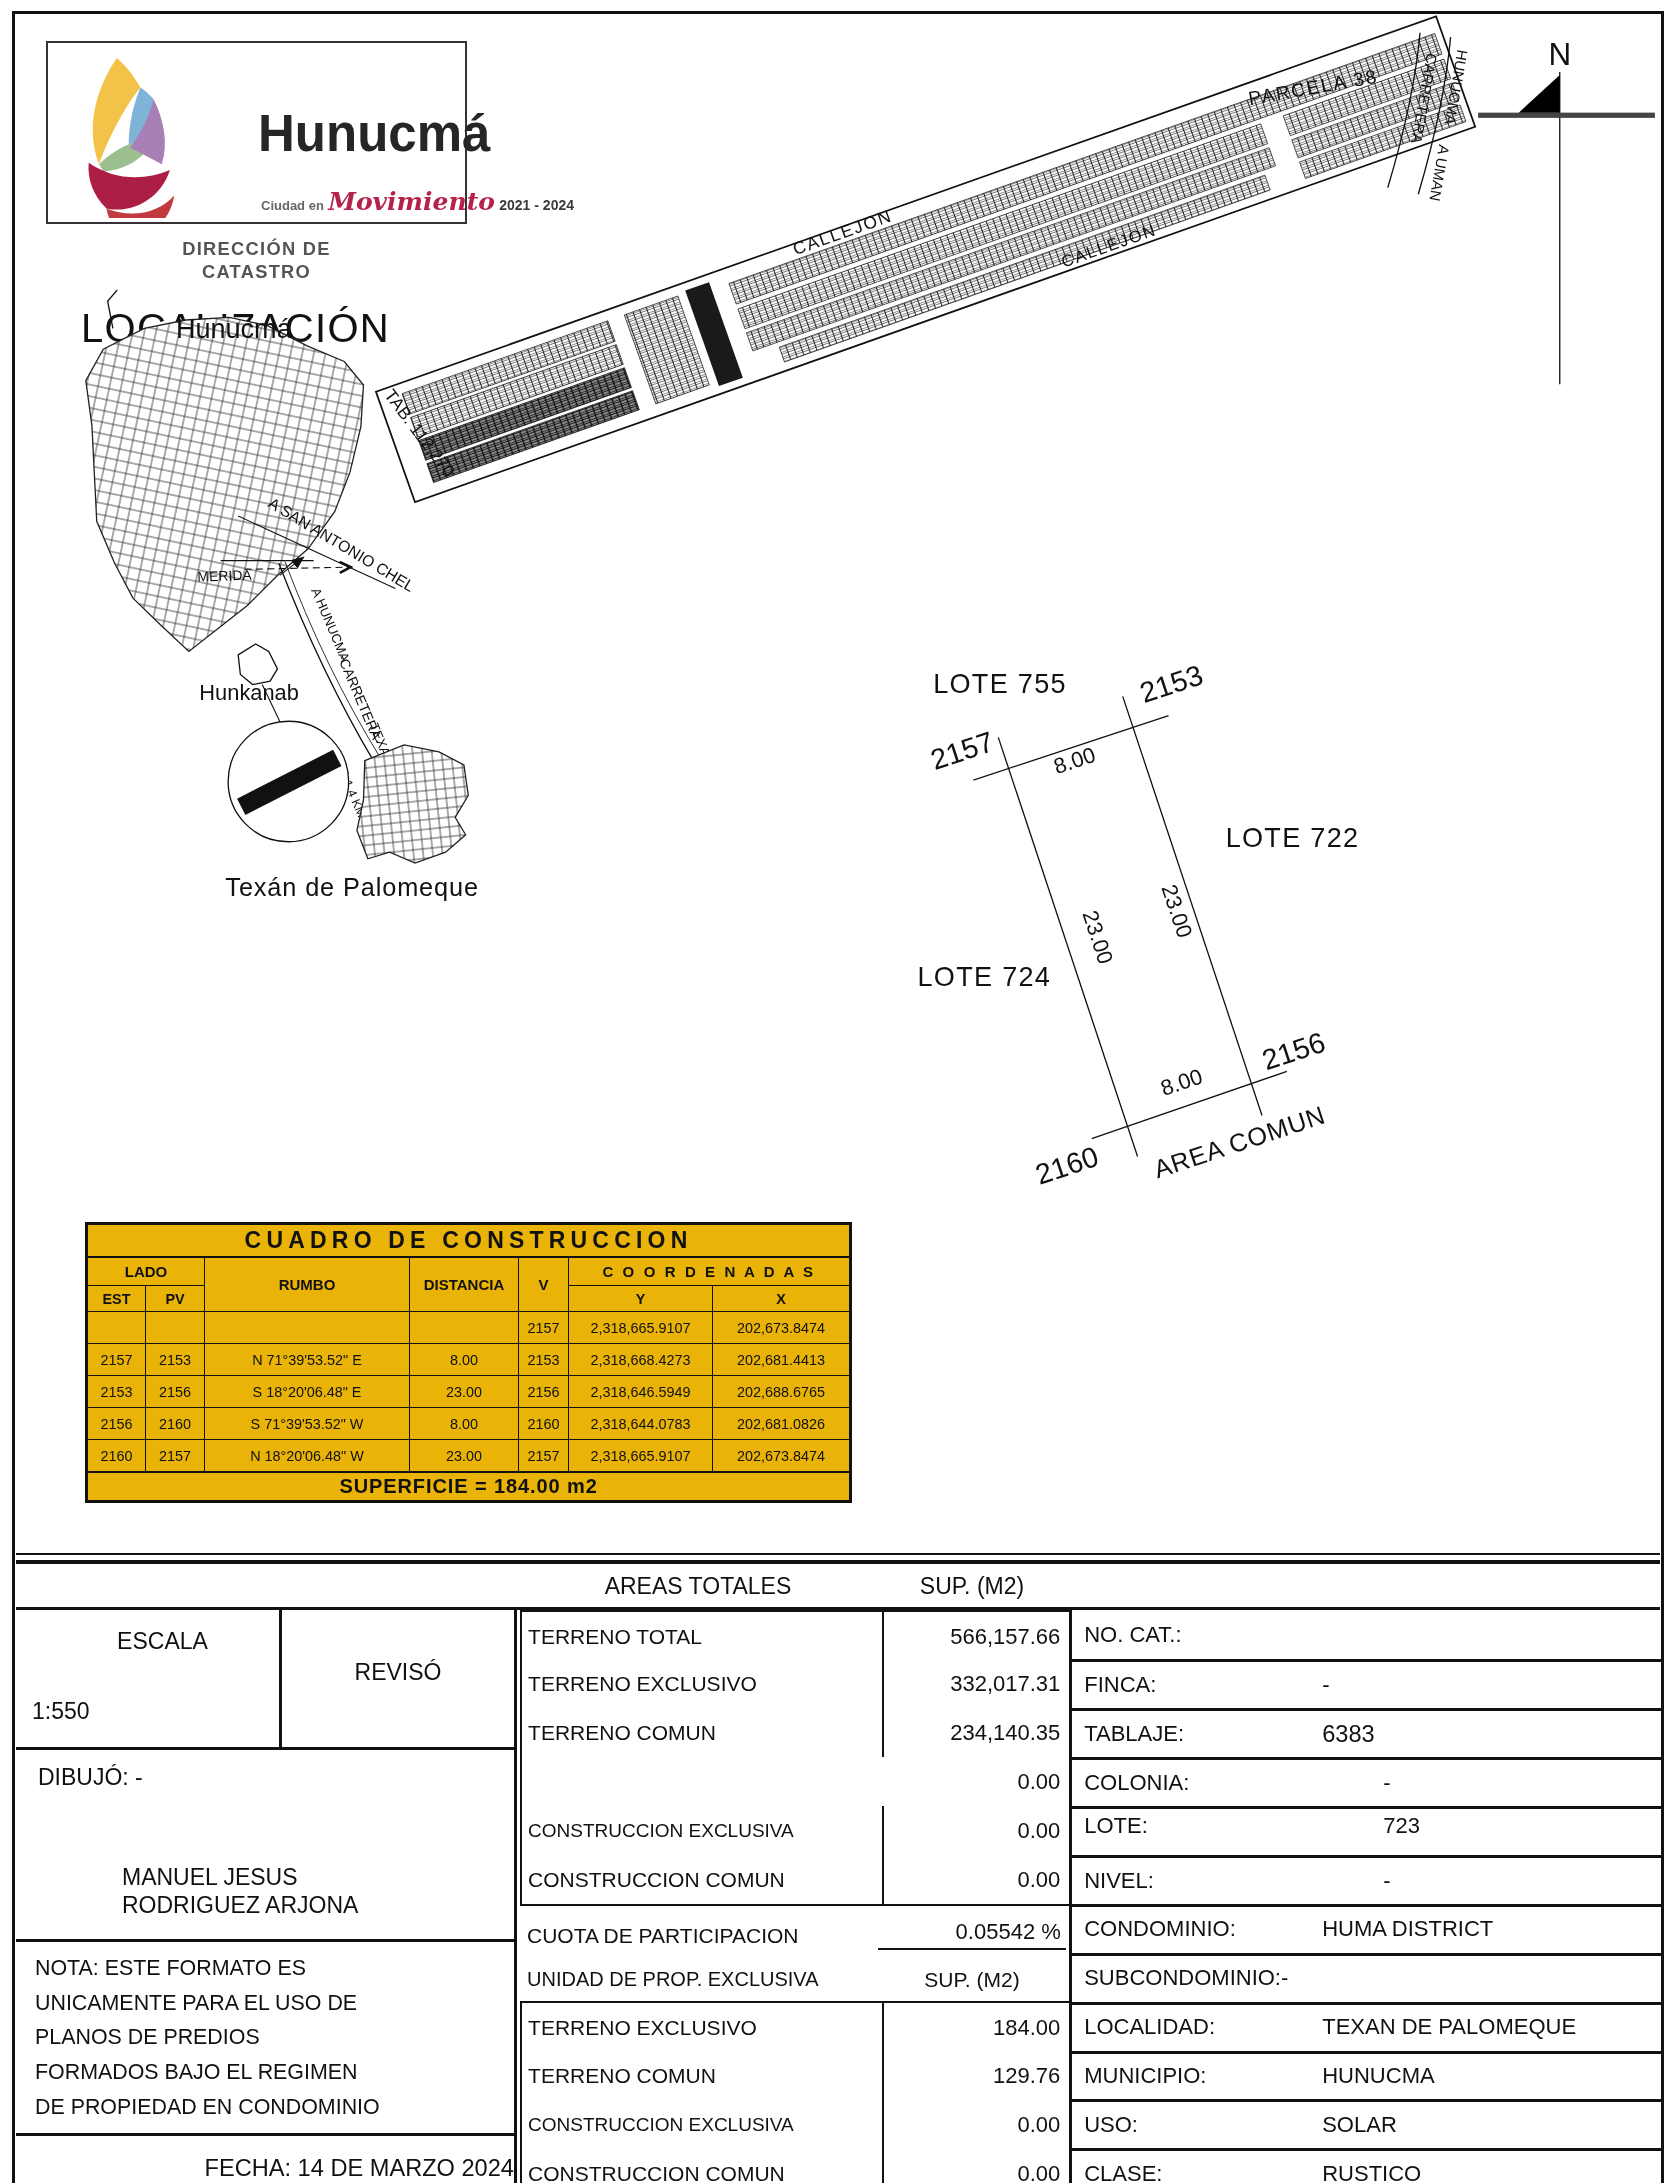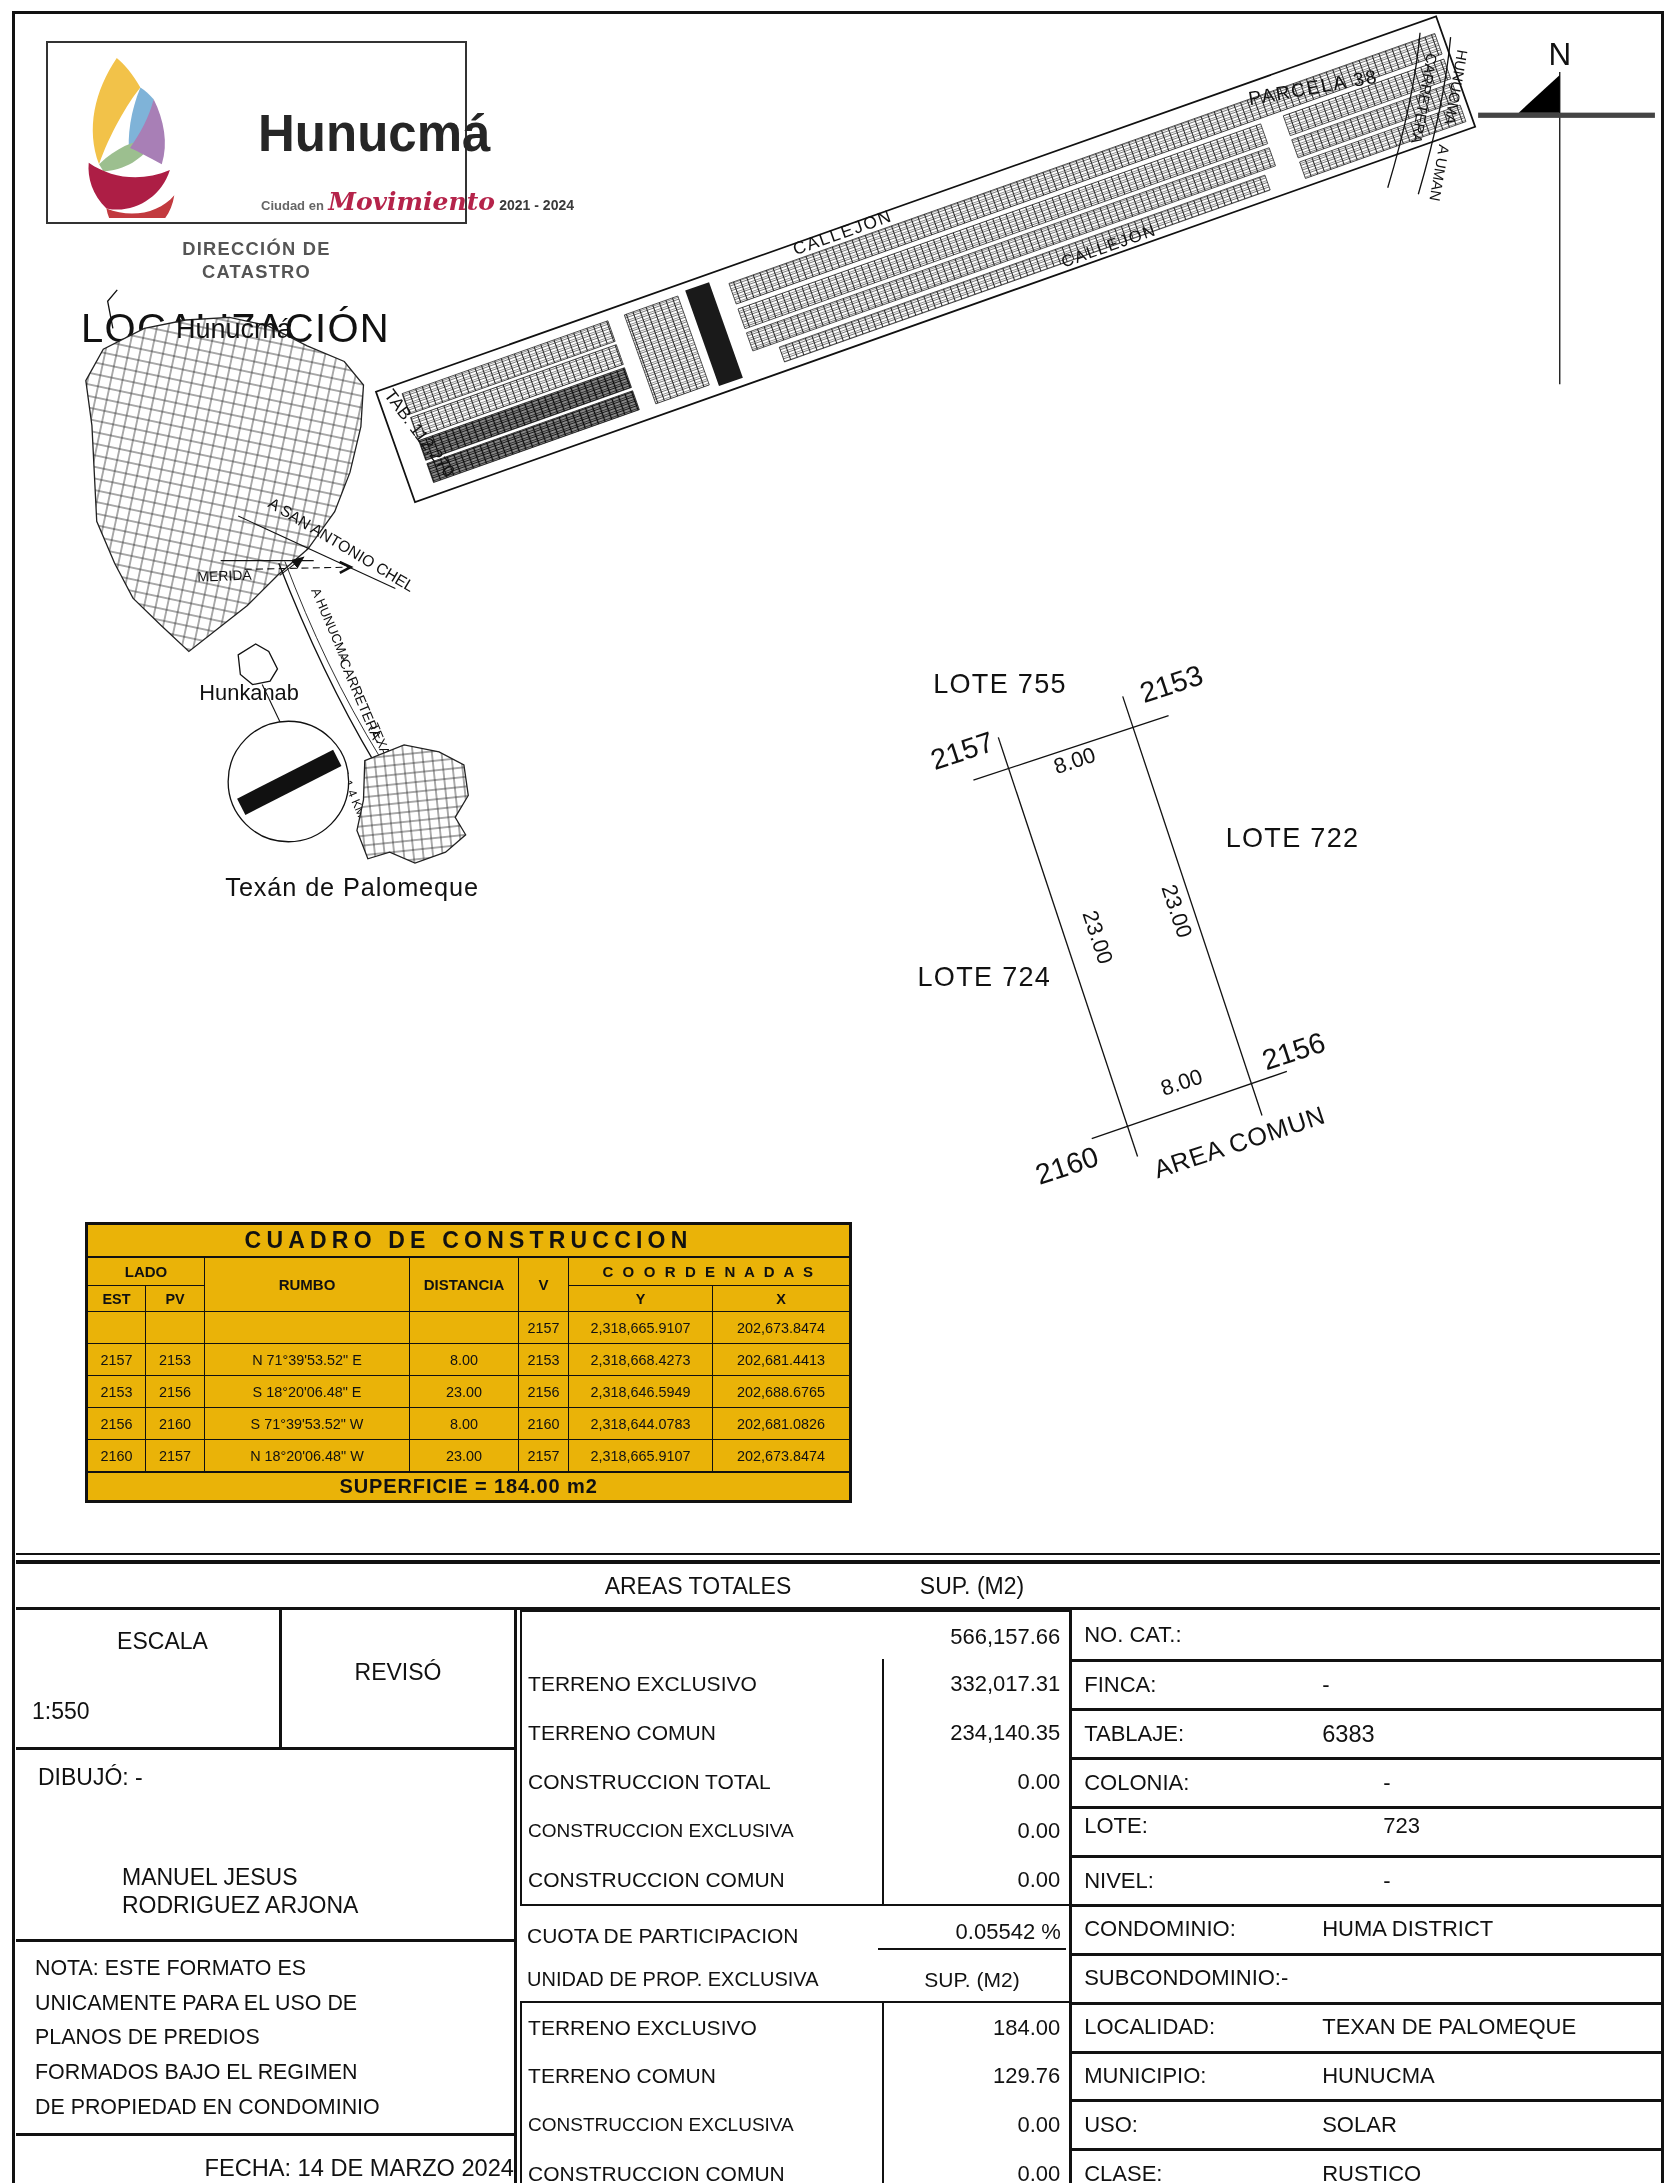--- a/index.html
+++ b/index.html
@@ -274,32 +274,32 @@
 <div class="abs btxt" style="left:282px;top:1638px;width:232px;text-align:center;font-size:23px;margin-top:21px;">REVISÓ</div>
 <div class="abs btxt" style="left:38px;top:1764px;font-size:23px;">DIBUJÓ:  -</div>
 <div class="abs" style="left:122px;top:1864px;font-size:23px;line-height:1.2;">
   <div>MANUEL JESUS</div>
   <div>RODRIGUEZ ARJONA</div>
 </div>
 <div class="abs" style="left:35px;top:1951px;width:345px;font-size:21.4px;line-height:1.62;">NOTA: ESTE FORMATO ES UNICAMENTE PARA EL USO DE PLANOS DE PREDIOS FORMADOS BAJO EL REGIMEN DE PROPIEDAD EN CONDOMINIO</div>
 <div class="abs btxt" style="left:16px;top:2155px;width:498px;text-align:right;font-size:23.6px;">FECHA: 14 DE MARZO 2024</div>
 
 <div class="mrow" style="left:520px;top:1610px;width:547px;height:49px;">
+    <div class="mlabel">TERRENO TOTAL</div>
     <div class="mval">566,157.66</div>
   </div>
 <div class="mrow" style="left:520px;top:1659px;width:547px;height:49px;border-top:0;">
     <div class="mlabel">TERRENO EXCLUSIVO</div>
     <div class="mval">332,017.31</div>
   </div>
 <div class="mrow" style="left:520px;top:1708px;width:547px;height:49px;border-top:0;">
     <div class="mlabel">TERRENO COMUN</div>
     <div class="mval">234,140.35</div>
   </div>
 <div class="mrow" style="left:520px;top:1757px;width:547px;height:49px;border-top:0;">
-    <div class="mlabel">CONSTRUCCION TOTAL</div>
     <div class="mval">0.00</div>
   </div>
 <div class="mrow" style="left:520px;top:1806px;width:547px;height:49px;border-top:0;">
     <div class="mlabel" style="font-size:19px;">CONSTRUCCION EXCLUSIVA</div>
     <div class="mval">0.00</div>
   </div>
 <div class="mrow" style="left:520px;top:1855px;width:547px;height:49px;border-top:0;">
     <div class="mlabel">CONSTRUCCION COMUN</div>
     <div class="mval">0.00</div>
   </div>

